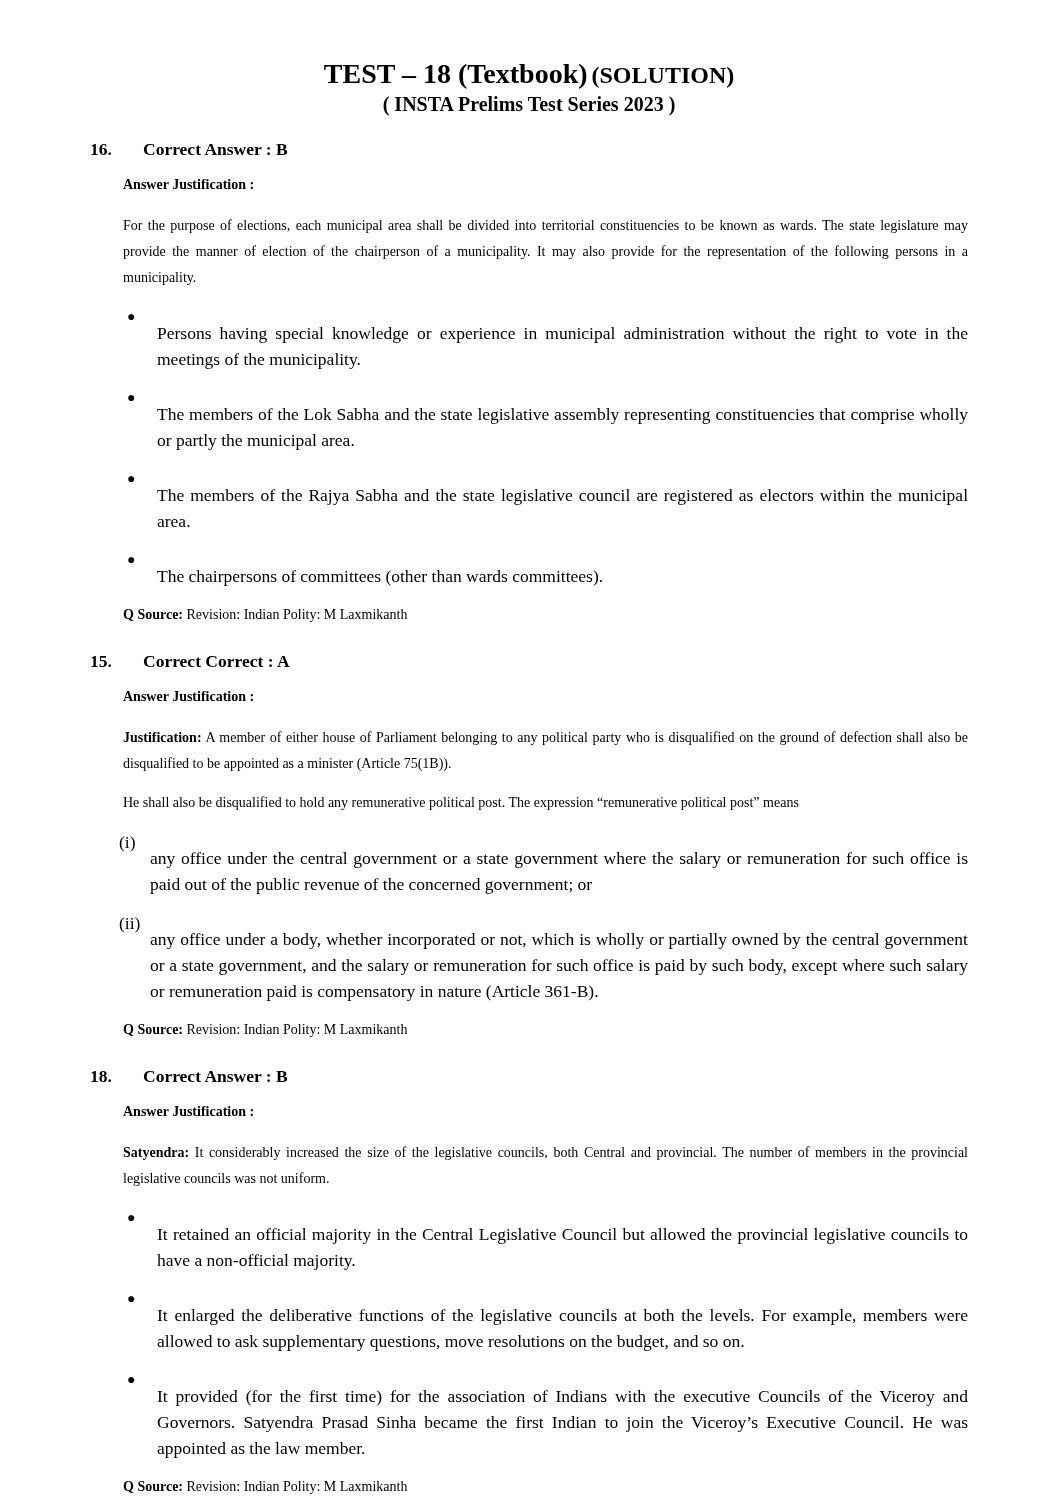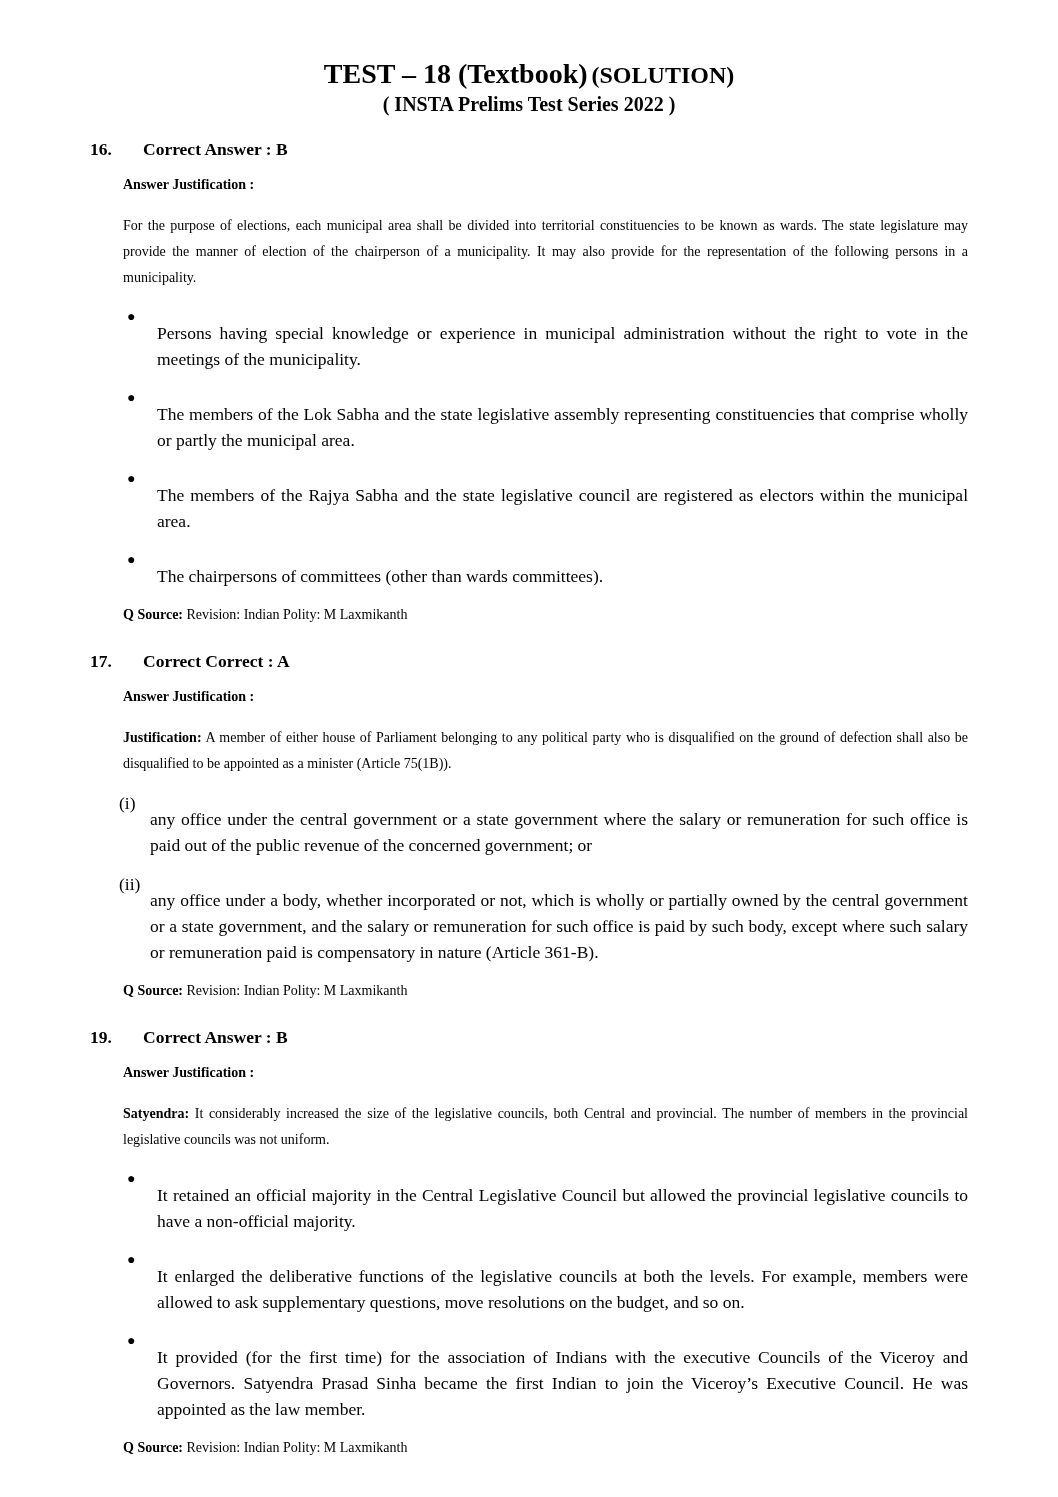--- a/index.html
+++ b/index.html
@@ -72,21 +72,21 @@
 </style>
 </head>
 <body>
 
 <div class="doc">
 
   <div class="title">
     <span class="t-main">TEST – 18 (Textbook)</span>
     <span class="t-sol">(SOLUTION)</span>
   </div>
-  <div class="subtitle">( INSTA Prelims Test Series 2022 )</div>
+  <div class="subtitle">( INSTA Prelims Test Series 2023 )</div>
 
   <section class="question">
     <div class="q-head">
       <span class="qnum">16.</span>
       <span class="qans">Correct Answer : B</span>
     </div>
     <div class="qbody">
       <p class="heading">Answer Justification :</p>
       <p class="just"><span>For the purpose of elections, each municipal area shall be divided into territorial constituencies to be known as wards. The state legislature may provide the manner of election of the chairperson of a municipality. It may also provide for the representation of the following persons in a municipality.</span></p>
 
@@ -106,43 +106,44 @@
         <span class="bmark">●</span>
         <span class="btext">The chairpersons of committees (other than wards committees).</span>
       </div>
 
       <p><b>Q Source:</b> <span>Revision: Indian Polity: M Laxmikanth</span></p>
     </div>
   </section>
 
   <section class="question">
     <div class="q-head">
-      <span class="qnum">17.</span>
+      <span class="qnum">15.</span>
       <span class="qans">Correct Correct : A</span>
     </div>
     <div class="qbody">
       <p class="heading">Answer Justification :</p>
       <p class="just"><b>Justification:</b> <span>A member of either house of Parliament belonging to any political party who is disqualified on the ground of defection shall also be disqualified to be appointed as a minister (Article 75(1B)).</span></p>
+      <p class="just"><span>He shall also be disqualified to hold any remunerative political post. The expression “remunerative political post” means</span></p>
 
       <div class="numitem">
         <span class="nmark">(i)</span>
         <span class="ntext">any office under the central government or a state government where the salary or remuneration for such office is paid out of the public revenue of the concerned government; or</span>
       </div>
       <div class="numitem">
         <span class="nmark">(ii)</span>
         <span class="ntext">any office under a body, whether incorporated or not, which is wholly or partially owned by the central government or a state government, and the salary or remuneration for such office is paid by such body, except where such salary or remuneration paid is compensatory in nature (Article 361-B).</span>
       </div>
 
       <p><b>Q Source:</b> <span>Revision: Indian Polity: M Laxmikanth</span></p>
     </div>
   </section>
 
   <section class="question">
     <div class="q-head">
-      <span class="qnum">19.</span>
+      <span class="qnum">18.</span>
       <span class="qans">Correct Answer : B</span>
     </div>
     <div class="qbody">
       <p class="heading">Answer Justification :</p>
       <p class="just"><b>Satyendra:</b> <span>It considerably increased the size of the legislative councils, both Central and provincial. The number of members in the provincial legislative councils was not uniform.</span></p>
 
       <div class="bullet">
         <span class="bmark">●</span>
         <span class="btext">It retained an official majority in the Central Legislative Council but allowed the provincial legislative councils to have a non-official majority.</span>
       </div>

